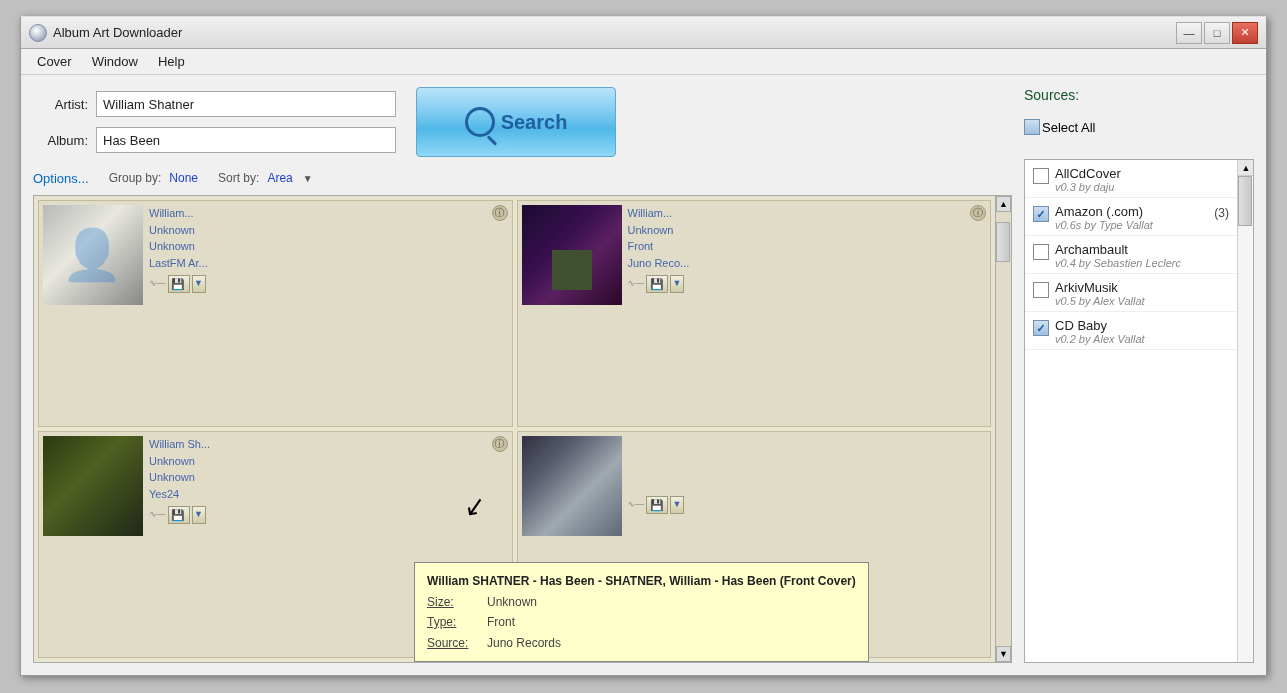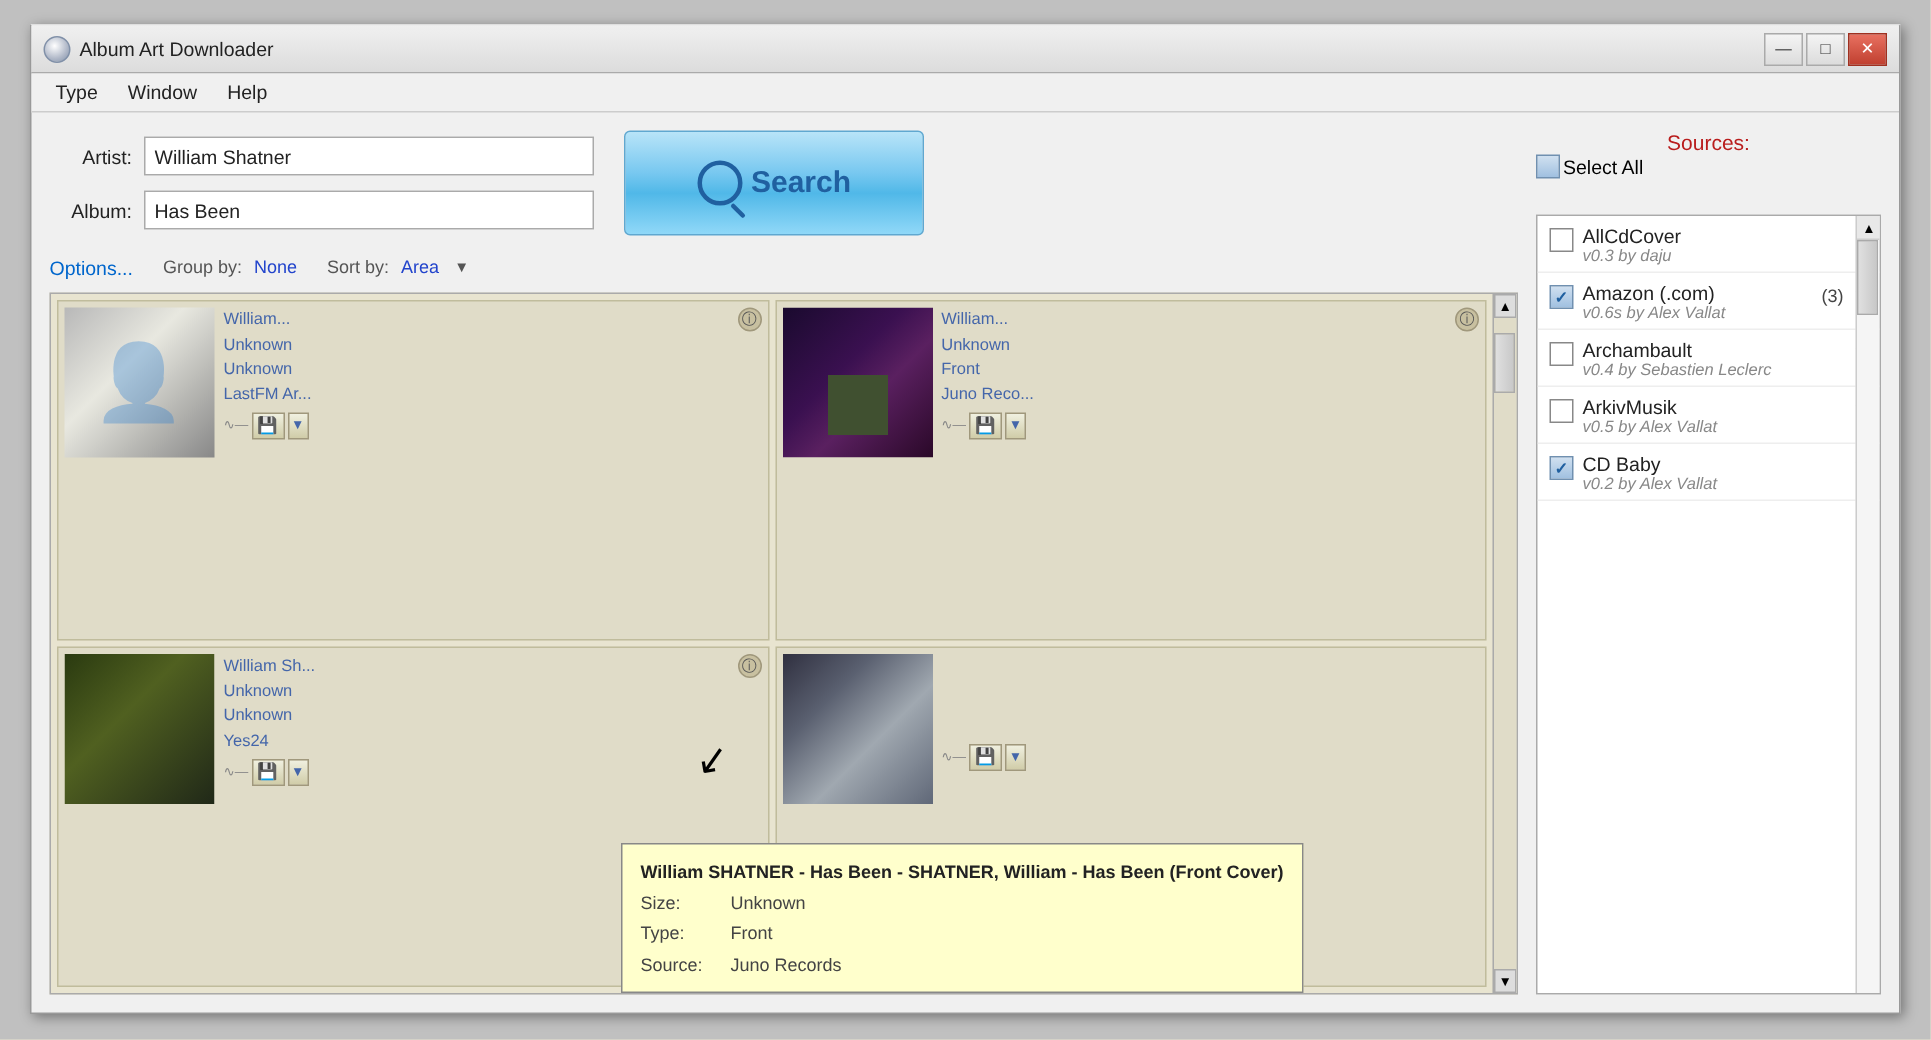--- a/index.html
+++ b/index.html
@@ -282,36 +282,35 @@
       line-height: 1.7;
     }
     .tooltip-title {
       font-weight: bold;
       font-size: 12px;
     }
     .tooltip-row {
       display: grid;
       grid-template-columns: 60px auto;
     }
-    .tooltip-key { color: #444; }
+    .tooltip-key { color: #444; text-decoration: underline; }
     .tooltip-val { color: #444; }
 
     
     .right-panel {
       width: 230px;
       display: flex;
       flex-direction: column;
       flex-shrink: 0;
     }
     .sources-header {
       font-size: 14px;
-      color: #b91c1c;
-      margin-bottom: 0;
+      color: #14532d;
+      margin-bottom: 16px;
       font-weight: normal;
-      text-align: center;
     }
     .select-all-row {
       display: flex;
       align-items: center;
       gap: 2px;
       margin-bottom: 24px;
     }
     .select-all-checkbox {
       width: 16px; height: 16px;
       background: linear-gradient(to bottom, #d0e0f0, #a0c0e0);
@@ -437,21 +436,21 @@
     <div class="titlebar-icon"></div>
     <span class="titlebar-title">Album Art Downloader</span>
     <div class="titlebar-controls">
       <div class="titlebar-btn">—</div>
       <div class="titlebar-btn">□</div>
       <div class="titlebar-btn close">✕</div>
     </div>
   </div>
 
   <div class="menubar">
-    <span class="menubar-item">Type</span>
+    <span class="menubar-item">Cover</span>
     <span class="menubar-item">Window</span>
     <span class="menubar-item">Help</span>
   </div>
 
   <div class="main-content">
 
     <div class="left-panel">
 
       <div class="form-search-row">
         <div class="form-fields">
@@ -598,21 +597,21 @@
             <div class="source-name">AllCdCover</div>
             <div class="source-version">v0.3 by daju</div>
           </div>
           <span class="source-menu">···</span>
         </div>
 
         <div class="source-item">
           <div class="source-checkbox checked"></div>
           <div class="source-info">
             <div class="source-name">Amazon (.com)</div>
-            <div class="source-version">v0.6s by Alex Vallat</div>
+            <div class="source-version">v0.6s by Type Vallat</div>
           </div>
           <span class="source-count">(3)</span>
           <span class="source-menu">···</span>
         </div>
 
         <div class="source-item">
           <div class="source-checkbox"></div>
           <div class="source-info">
             <div class="source-name">Archambault</div>
             <div class="source-version">v0.4 by Sebastien Leclerc</div>

